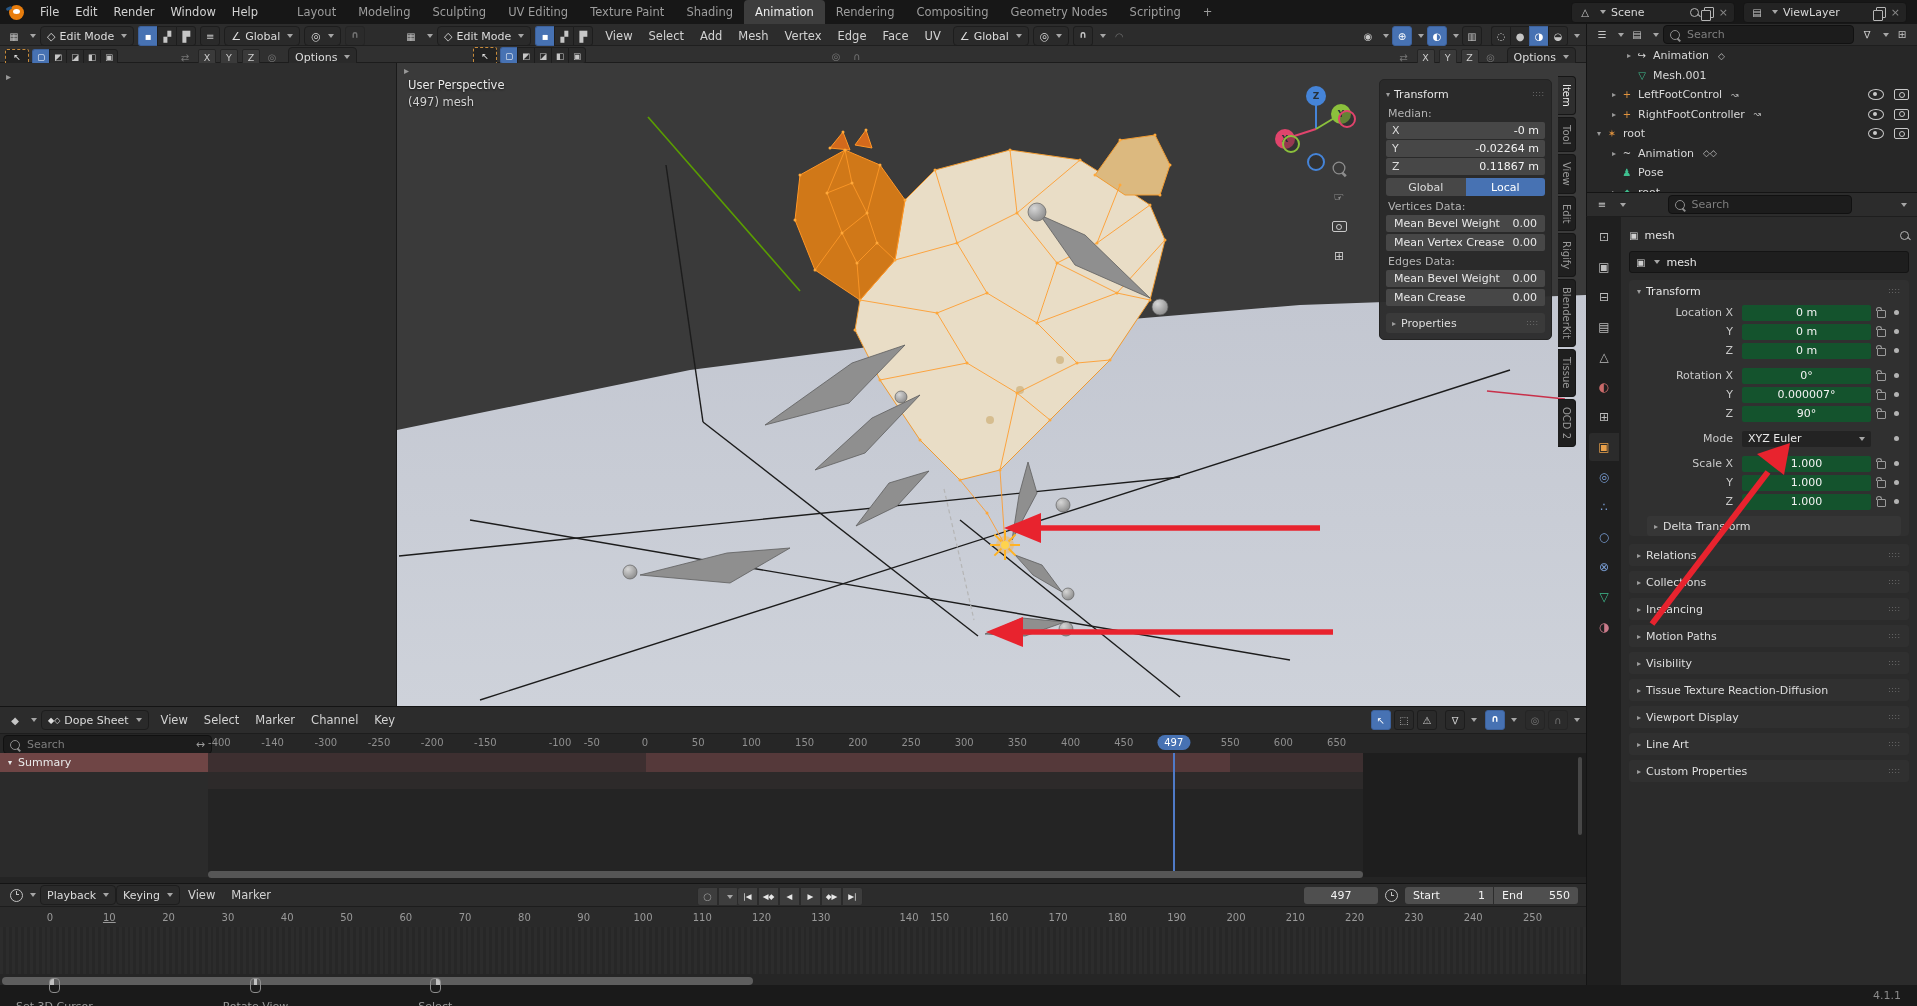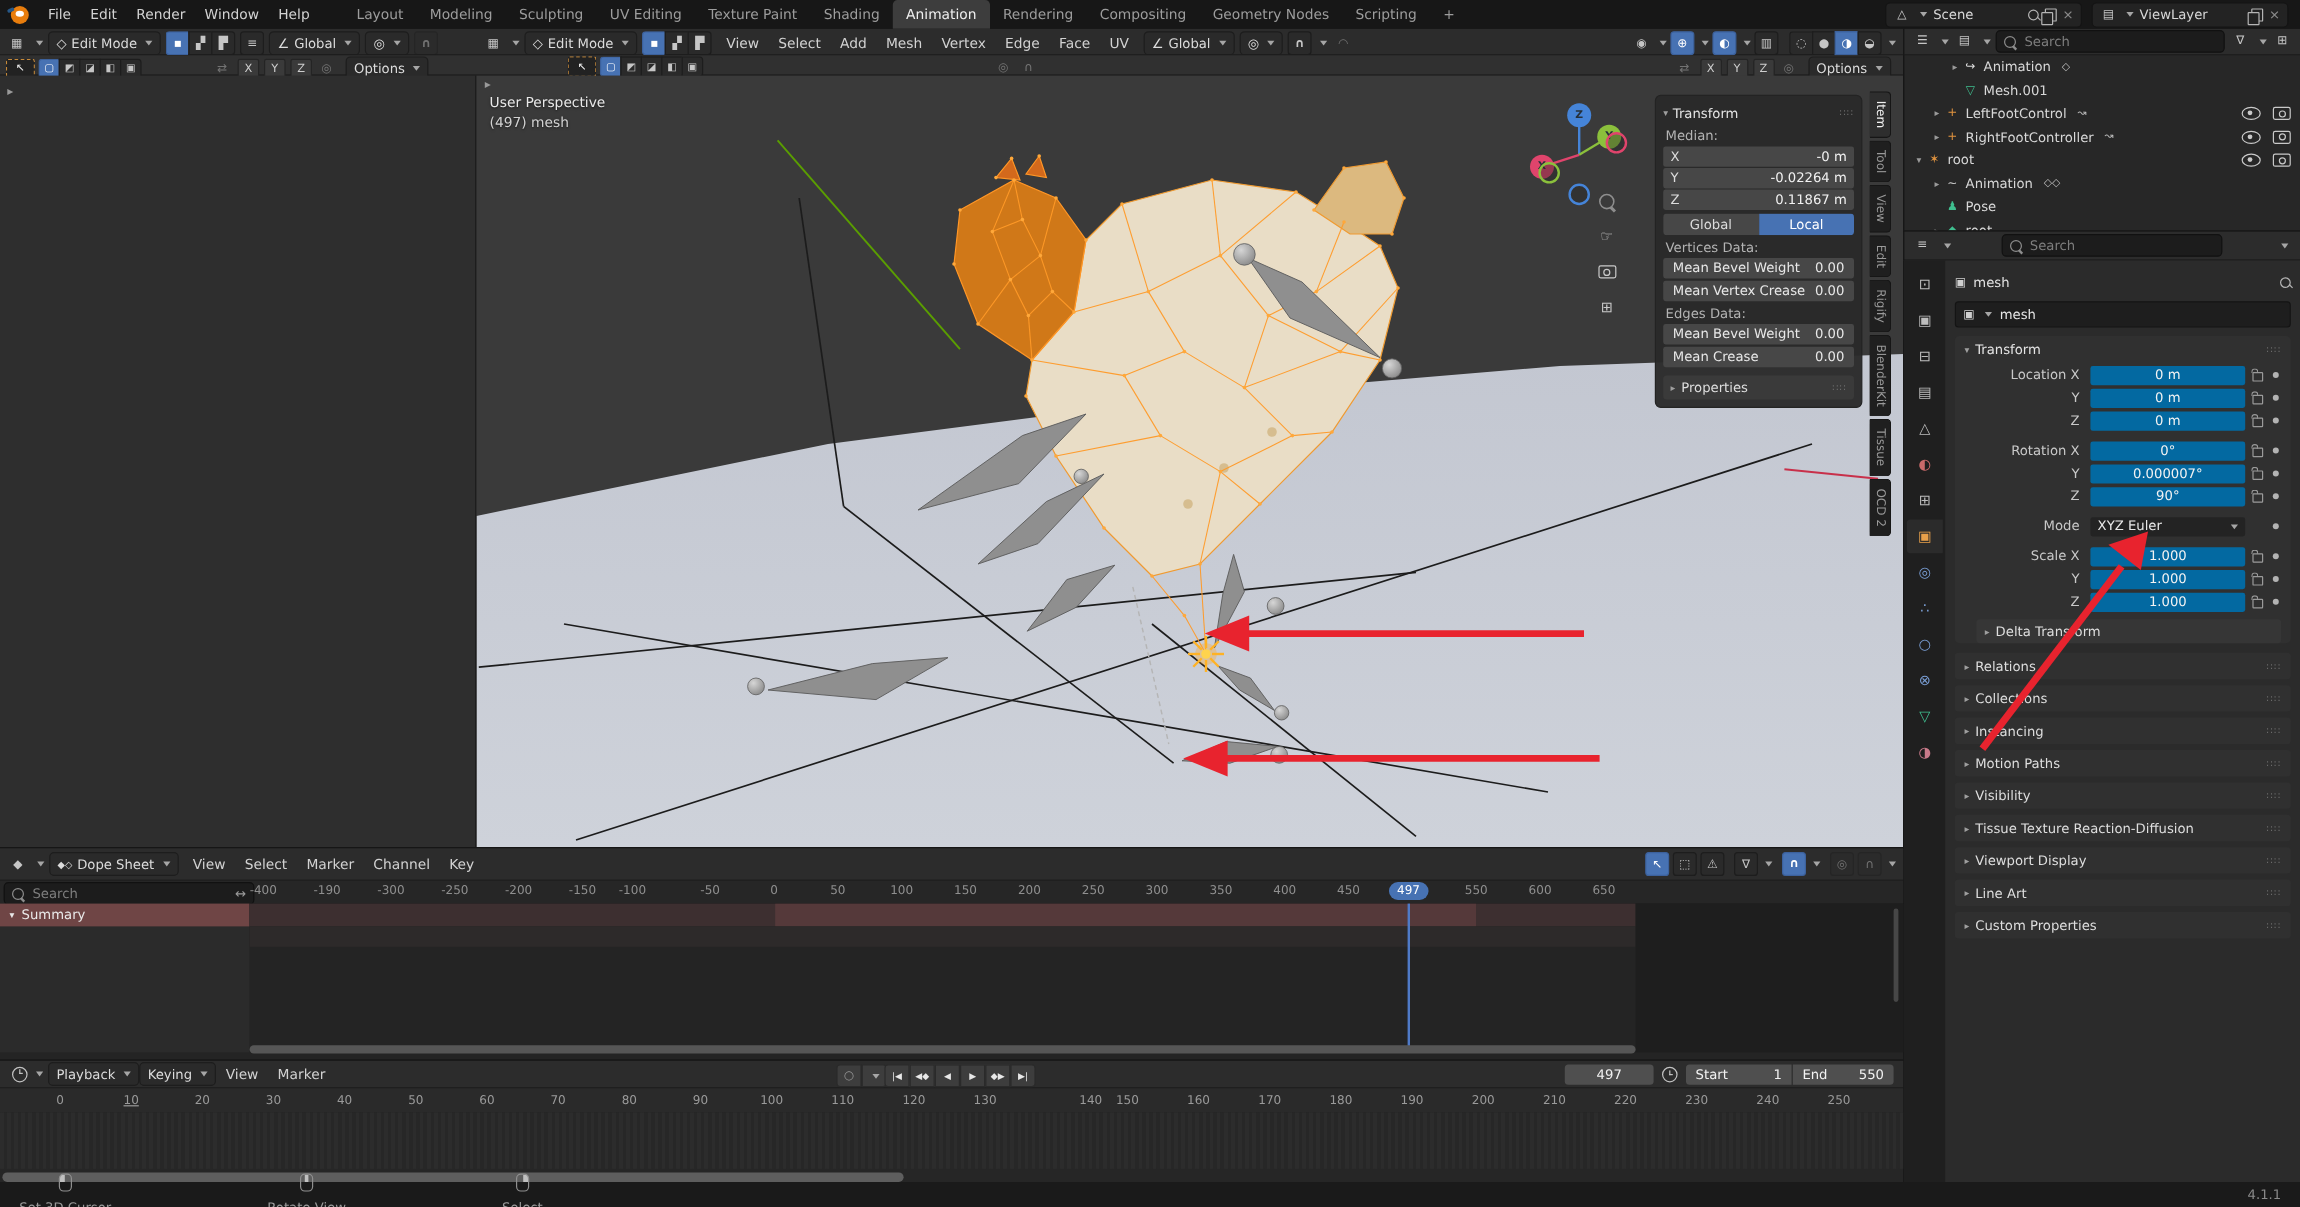--- a/index.html
+++ b/index.html
@@ -111,21 +111,21 @@
   #ptabs{width:34px;background:#1f1f1f;display:flex;flex-direction:column;align-items:center;padding-top:6px;gap:2px;flex:none;}
   .ptab{width:30px;height:28px;display:flex;align-items:center;justify-content:center;font-size:12px;border-radius:3px 0 0 3px;}
   .ptab.active{background:#2b2b2b;}
   #pcontent{flex:1;padding:6px 8px 0 8px;overflow:hidden;}
   #pbreadcrumb{display:flex;align-items:center;gap:6px;height:24px;color:#e2e2e2;}
   #pobjfield{display:flex;align-items:center;gap:6px;height:20px;background:#1e1e1e;border:1px solid #141414;border-radius:3px;padding:0 6px;color:#e6e6e6;margin-top:4px;}
   .ppanel{background:#303030;border-radius:4px;margin-top:7px;}
   .ppanel-h{display:flex;align-items:center;gap:5px;height:22px;padding:0 8px;color:#e4e4e4;}
   .prow{display:flex;align-items:center;height:17px;margin:2px 10px 0 0;}
   .prow .plabel{width:104px;text-align:right;color:#c9c9c9;padding-right:9px;flex:none;}
-  .prow .fld{flex:1;height:16px;background:#0369a1;border-radius:2px;display:flex;align-items:center;justify-content:center;color:#f3f3f3;}
+  .prow .fld{flex:1;height:16px;background:#14532d;border-radius:2px;display:flex;align-items:center;justify-content:center;color:#f3f3f3;}
   .prow .drop{flex:1;height:16px;background:#232323;border-radius:2px;display:flex;align-items:center;padding:0 6px;color:#e8e8e8;}
   .prow .drop .chv{margin-left:auto;}
   .prow .lockc{width:20px;display:flex;justify-content:center;flex:none;}
   .pdot{width:5px;height:5px;border-radius:50%;background:#b3b3b3;margin-left:3px;flex:none;}
   .prow.gap{margin-top:8px;}
   .subpanel{display:flex;align-items:center;gap:5px;height:20px;margin:6px 8px 8px 18px;background:#363636;border-radius:3px;padding:0 7px;color:#dedede;}
   .cpanel{display:flex;align-items:center;gap:5px;height:22px;margin-top:5px;background:#303030;border-radius:3px;padding:0 8px;color:#dedede;}
   .cpanel .dots,.ppanel-h .dots{margin-left:auto;}
   .pchev{color:#9f9f9f;font-size:8px;}
   
@@ -902,26 +902,26 @@
     </div>
   </div>
   <div id="dope-ruler">
     <div id="dope-search" class="searchpill">
       <span class="i-mag"></span>
       <input placeholder="Search" style="">
       <span style="color:#9a9a9a">↔</span>
     </div>
     <div id="dope-badge" style="left: 1173.81px;">497</div>
   <div class="rlabel" style="left: 219.4px;">-400</div>
-      <div class="rlabel" style="left: 272.6px;">-190</div>
+      <div class="rlabel" style="left: 272.6px;">-140</div>
       <div class="rlabel" style="left: 325.8px;">-300</div>
       <div class="rlabel" style="left: 379px;">-250</div>
       <div class="rlabel" style="left: 432.2px;">-200</div>
       <div class="rlabel" style="left: 485.4px;">-150</div>
-      <div class="rlabel" style="left: 527px; text-align: right;">-100</div>
+      <div class="rlabel" style="left: 560px; text-align: right;">-100</div>
       <div class="rlabel" style="left: 591.8px;">-50</div>
       <div class="rlabel" style="left: 645px;">0</div>
       <div class="rlabel" style="left: 698.2px;">50</div>
       <div class="rlabel" style="left: 751.4px;">100</div>
       <div class="rlabel" style="left: 804.6px;">150</div>
       <div class="rlabel" style="left: 857.8px;">200</div>
       <div class="rlabel" style="left: 911px;">250</div>
       <div class="rlabel" style="left: 964.2px;">300</div>
       <div class="rlabel" style="left: 1017.4px;">350</div>
       <div class="rlabel" style="left: 1070.6px;">400</div>

